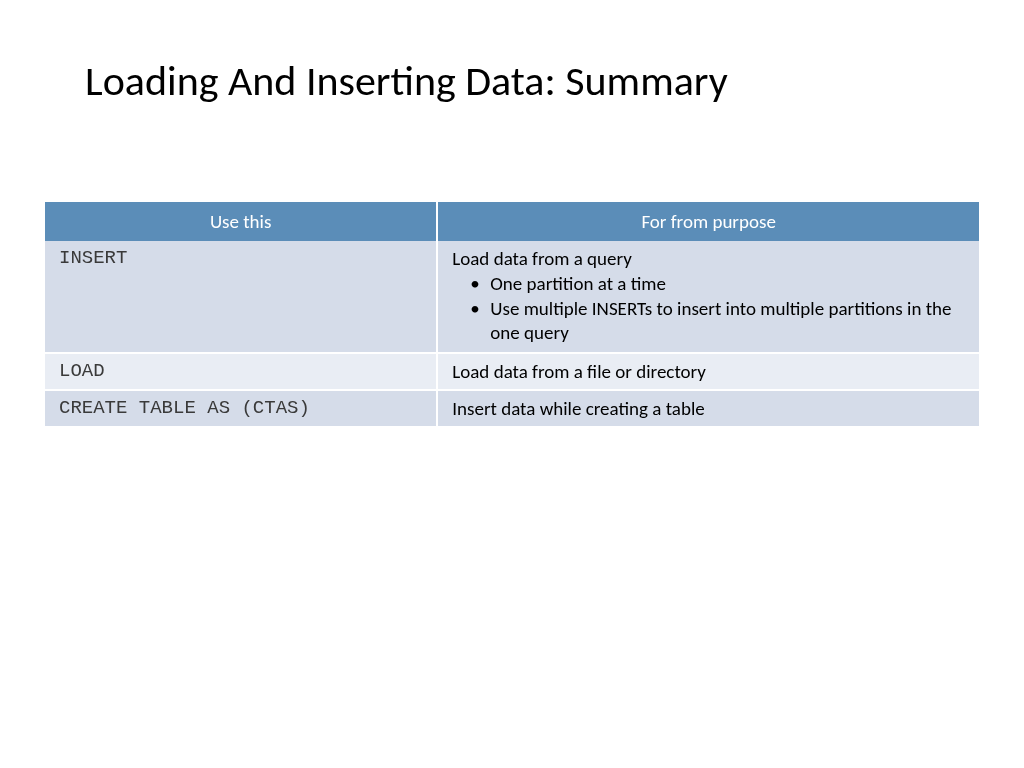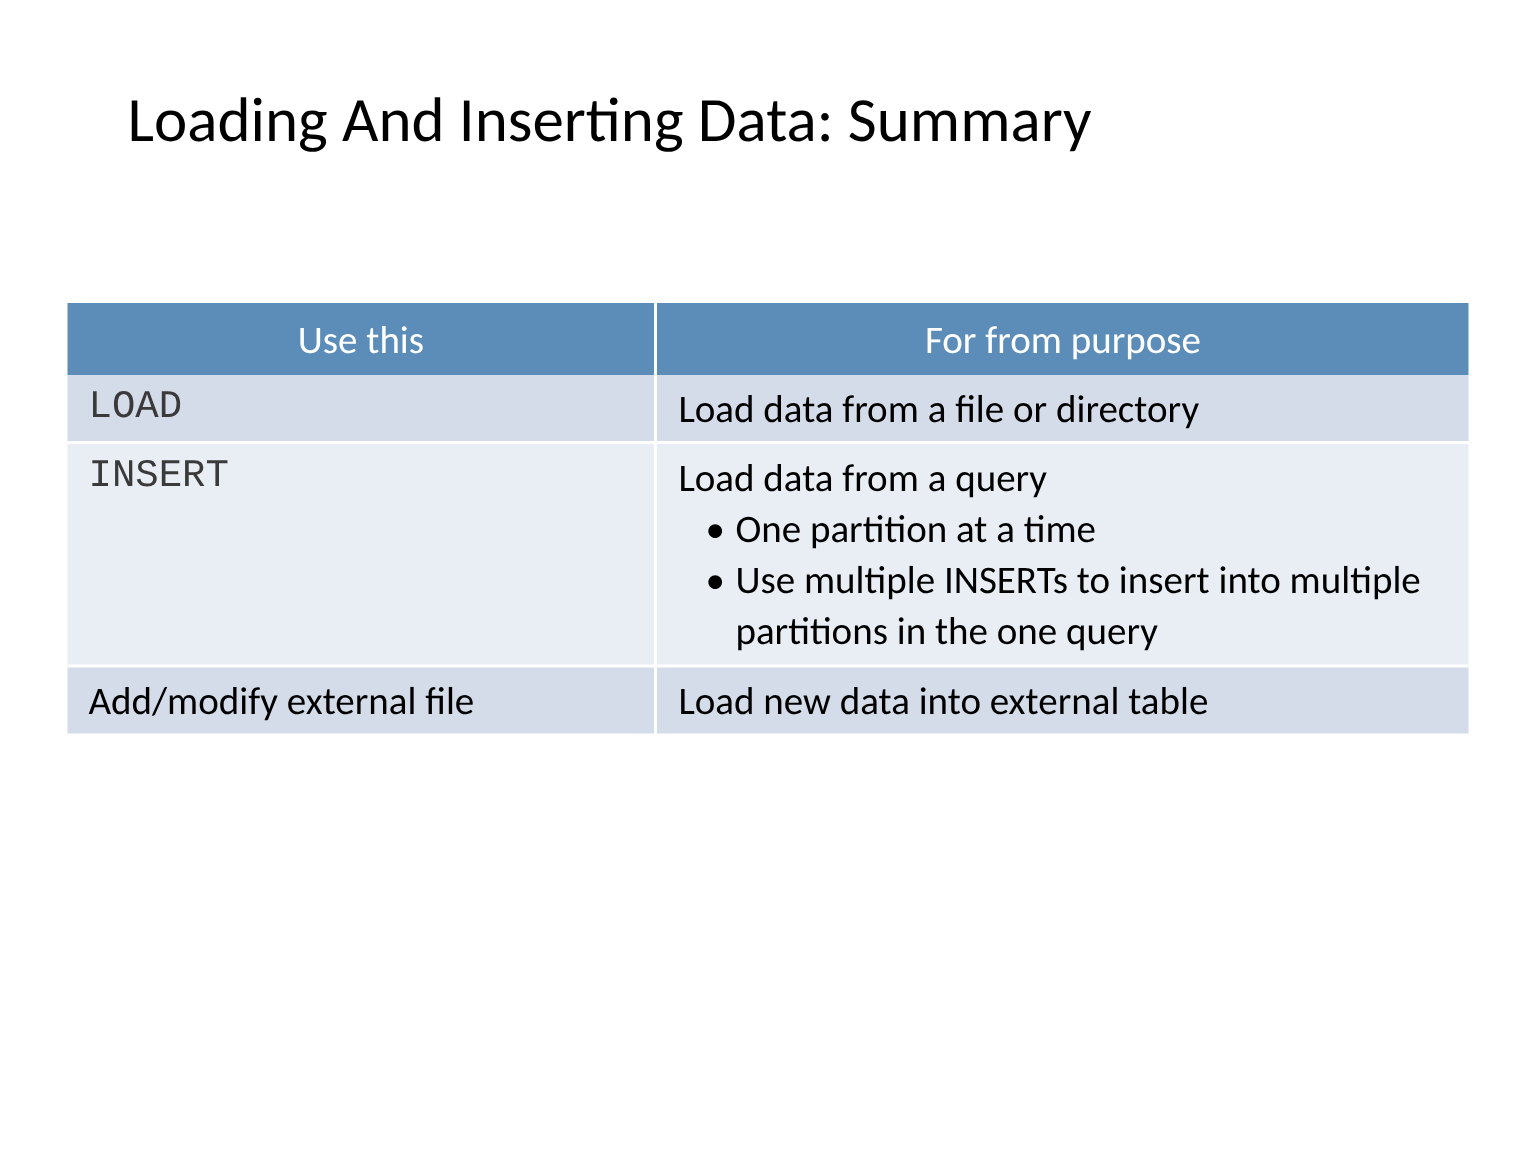--- a/index.html
+++ b/index.html
@@ -17,21 +17,21 @@
     .title {
       font-size: 42px;
       font-weight: 400;
       color: #000000;
       margin-bottom: 96px;
       padding-left: 40px;
     }
     table {
       width: 100%;
       border-collapse: collapse;
-      font-size: 26px;
+      font-size: 19px;
       margin-top: 48px;
     }
     thead tr {
       background-color: #5b8db8;
     }
     thead th {
       color: #ffffff;
       font-weight: 400;
       text-align: center;
       padding: 8px 12px;
@@ -98,31 +98,31 @@
 
 <table>
   <thead>
     <tr>
       <th class="col-use">Use this</th>
       <th class="col-purpose">For from purpose</th>
     </tr>
   </thead>
   <tbody>
     <tr>
-      <td class="mono">LOAD</td>
-      <td>Load data from a file or directory</td>
-    </tr>
-    <tr>
       <td class="mono">INSERT</td>
       <td>
         <div>Load data from a query</div>
         <ul>
           <li>One partition at a time</li>
           <li>Use multiple INSERTs to insert into multiple partitions in the one query</li>
         </ul>
       </td>
     </tr>
     <tr>
-      <td>Add/modify external file</td>
-      <td>Load new data into external table</td>
+      <td class="mono">LOAD</td>
+      <td>Load data from a file or directory</td>
+    </tr>
+    <tr>
+      <td class="mono">CREATE TABLE AS (CTAS)</td>
+      <td>Insert data while creating a table</td>
     </tr>
   </tbody>
 </table>
 
 </body></html>

